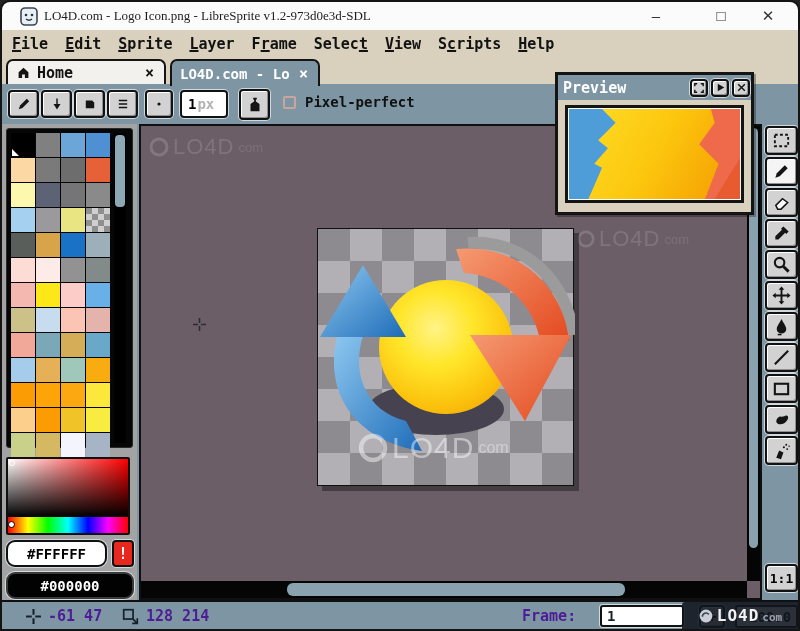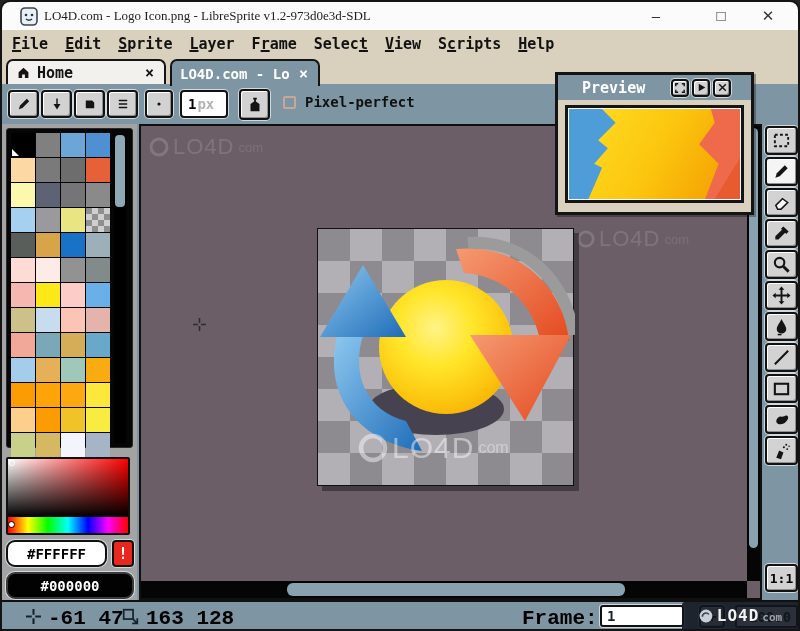--- a/index.html
+++ b/index.html
@@ -102,42 +102,42 @@
 
   
   #toolspanel{position:absolute;left:760px;top:122px;width:50px;height:476px;background:#7e96a4;}
   .tool-btn{position:relative;width:33px;height:29px;margin:2px 0 2px 3px;}
   .tool-btn.active{background:#f4f4f4;}
   #zoom-fit-btn{position:absolute;left:3px;top:440px;width:33px;height:28px;font-size:13px;color:#000;}
 
   
   #statusbar{position:absolute;left:0;top:598px;width:796px;height:29px;background:#7e96a4;
              border-top:2px solid #101010;color:#15222b;}
-  .sb-text{position:absolute;top:5px;font-size:21px;color:#000000;font-family:Liberation Mono, monospace;}
+  .sb-text{position:absolute;top:5px;font-size:15px;color:#4c1d95;}
   #sb-cross{position:absolute;left:24px;top:7px;}
   #sb-pos{left:46px;}
   #sb-size-icon{position:absolute;left:120px;top:6px;}
   #sb-size{left:144px;}
   #frame-label{left:520px;}
   #frame-input{position:absolute;left:598px;top:3px;width:84px;height:22px;background:#fff;
                border:2px solid #111;border-radius:3px;font-size:14px;padding-left:5px;
                display:flex;align-items:center;box-shadow:0 0 0 1px #cfd9de;}
   #frame-add{position:absolute;left:697px;top:3px;width:26px;height:23px;font-size:15px;}
   #zoom-field{position:absolute;left:733px;top:3px;width:63px;height:23px;background:#f4f4f4;
               border:2px solid #111;border-radius:3px;font-size:14px;padding-left:12px;
               display:flex;align-items:center;overflow:hidden;}
   #brand-badge{position:absolute;right:0;bottom:0;width:116px;height:27px;background:rgba(16,20,30,0.88);
               display:flex;align-items:center;justify-content:center;gap:3px;z-index:60;border-radius:3px 0 0 0;}
   #brand-badge .b-name{color:#f2f2f2;font-size:16px;font-weight:700;letter-spacing:1px;}
   #brand-badge .b-tld{color:#9aa0ab;font-size:11px;margin-top:4px;}
 
   
   #preview-win{position:absolute;left:553px;top:70px;width:199px;height:143px;background:#d9d1bd;
                border:3px solid #141414;z-index:50;box-shadow:2px 2px 0 rgba(0,0,0,.3);}
-  #preview-titlebar{height:25px;background:#7e96a4;display:flex;align-items:center;padding:0 20px;}
+  #preview-titlebar{height:25px;background:#7e96a4;display:flex;align-items:center;padding:0 1px;}
   #preview-title{color:#fff;font-size:15px;margin-left:4px;flex:1;}
   .pv-btn{width:18px;height:18px;margin-left:3px;}
   #preview-body{position:relative;margin:5px 7px;height:98px;border:3px solid #141414;background:#fff;padding:1px;}
 </style>
 </head>
 <body>
 
 <div id="app">
 
   <div id="titlebar">
@@ -424,21 +424,21 @@
 
   <div id="statusbar" class="px">
     <svg id="sb-cross" width="15" height="15" viewBox="0 0 13 13">
       <path d="M6.5 0 V5 M6.5 8 V13 M0 6.5 H5 M8 6.5 H13" stroke="#15222b" stroke-width="1.8"></path>
     </svg>
     <span class="sb-text" id="sb-pos">-61 47</span>
     <svg id="sb-size-icon" width="17" height="17" viewBox="0 0 20 20">
       <rect x="2" y="2" width="11" height="11" fill="none" stroke="#15222b" stroke-width="2"></rect>
       <path d="M13 13 l5 5 M18 12 v6 h-6" stroke="#15222b" stroke-width="2" fill="none"></path>
     </svg>
-    <span class="sb-text" id="sb-size">163 128</span>
+    <span class="sb-text" id="sb-size">128 214</span>
     <span class="sb-text" id="frame-label">Frame:</span>
     <div id="frame-input">
       <span>1</span>
     </div>
     <button id="frame-add" class="btn3d px">+</button>
     <div id="zoom-field">
       <span>100.0</span>
     </div>
     <div id="brand-badge">
       <svg width="16" height="16" viewBox="0 0 20 20">

